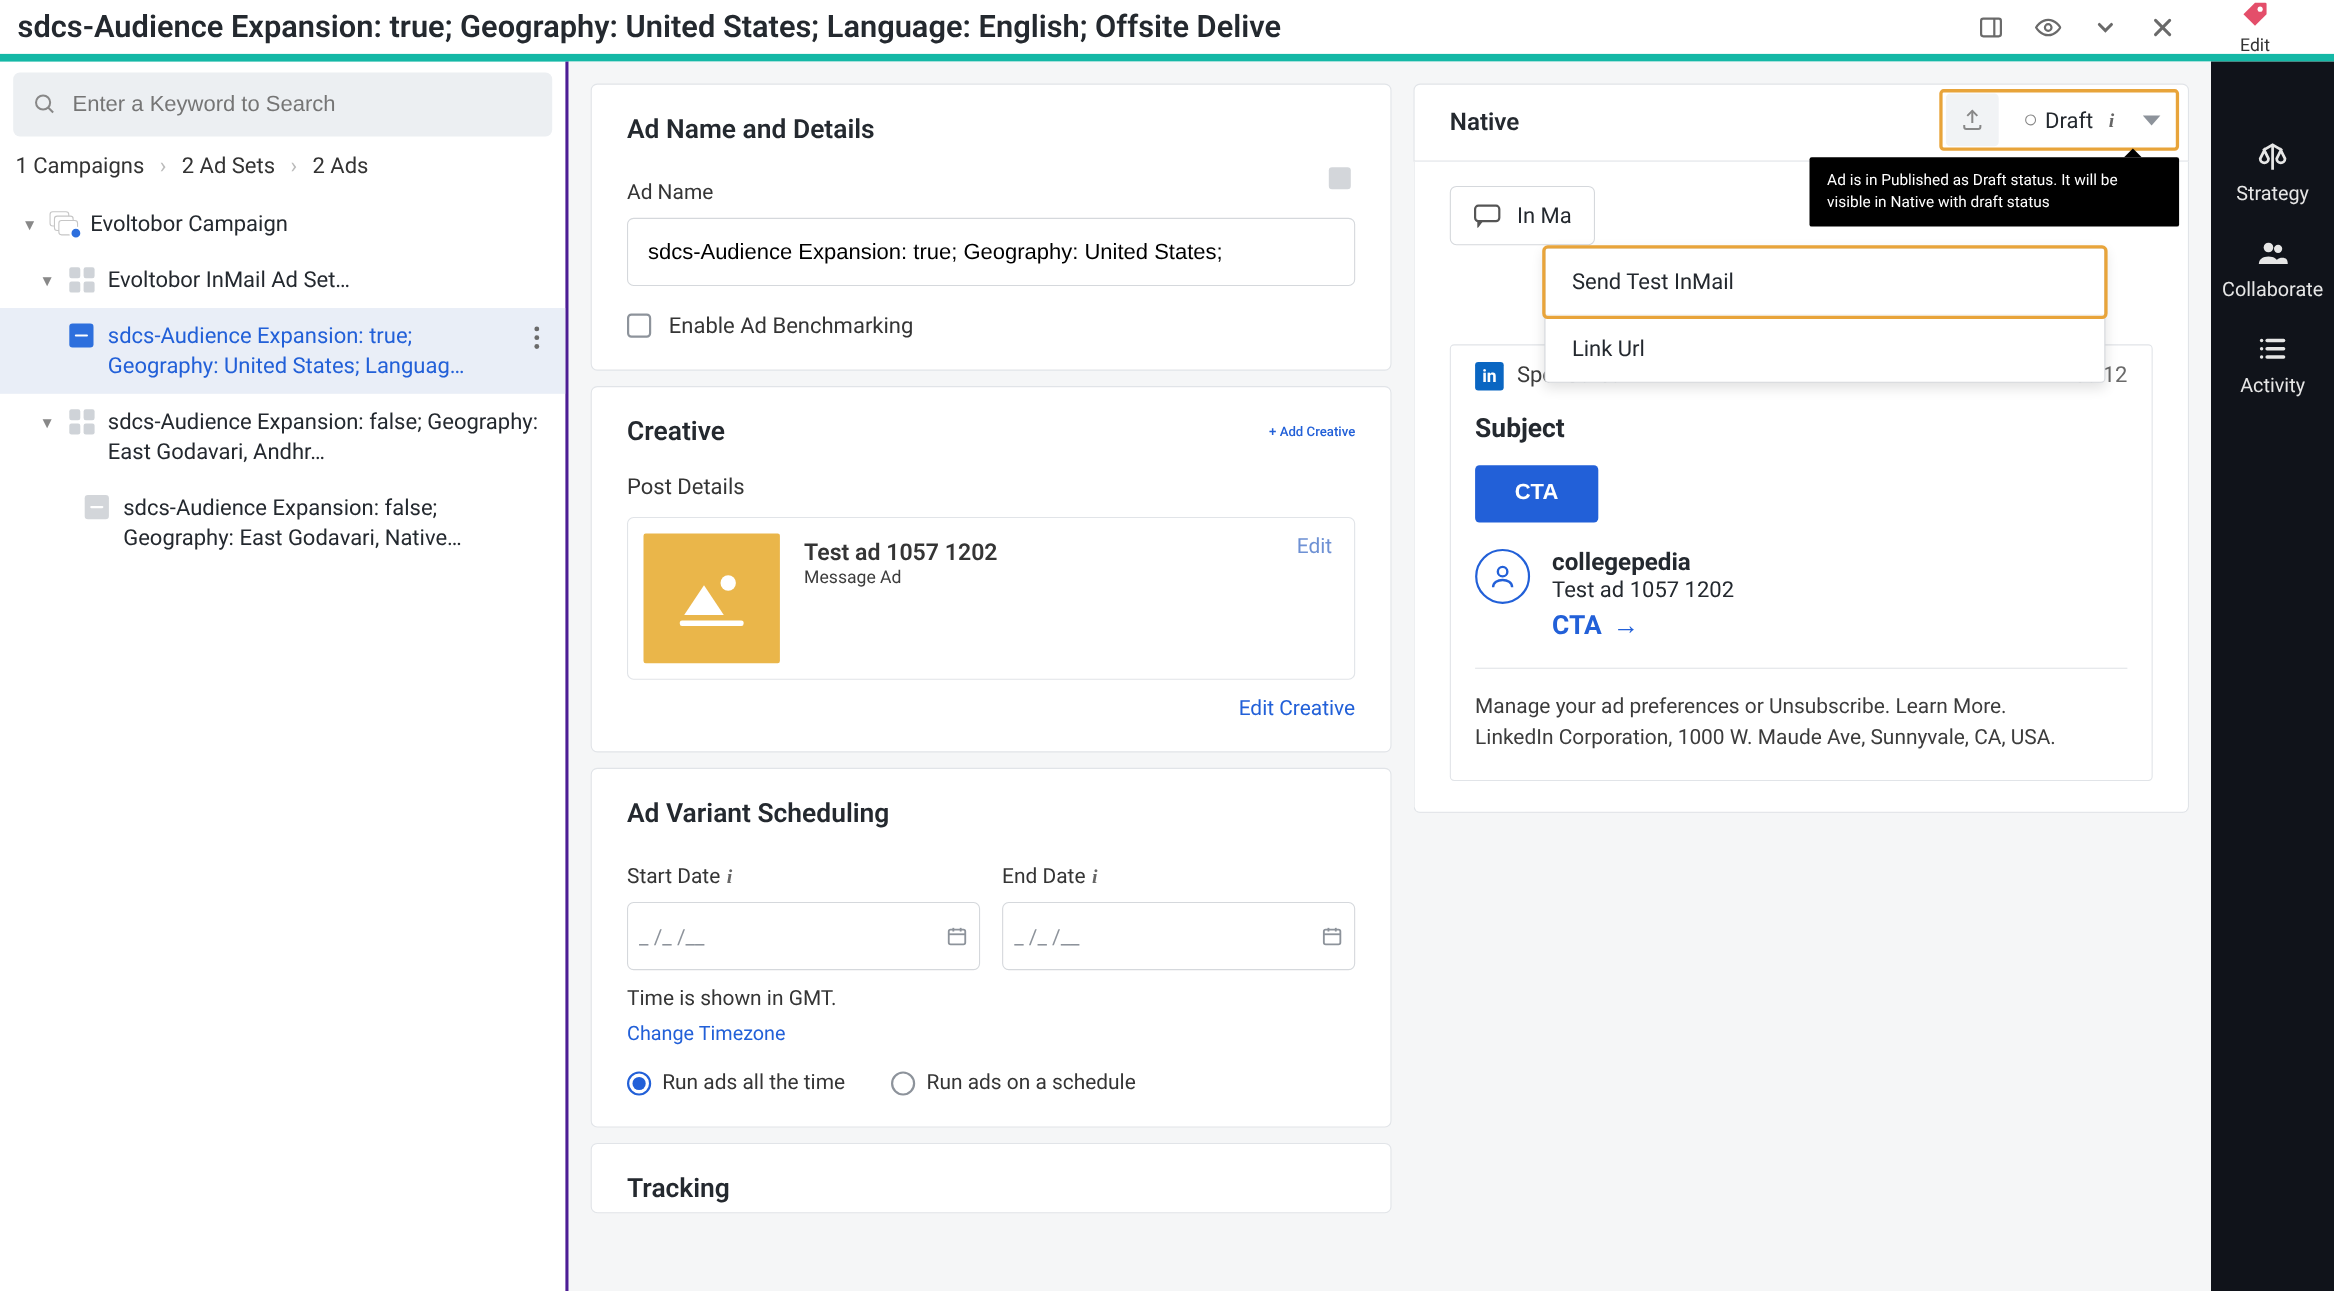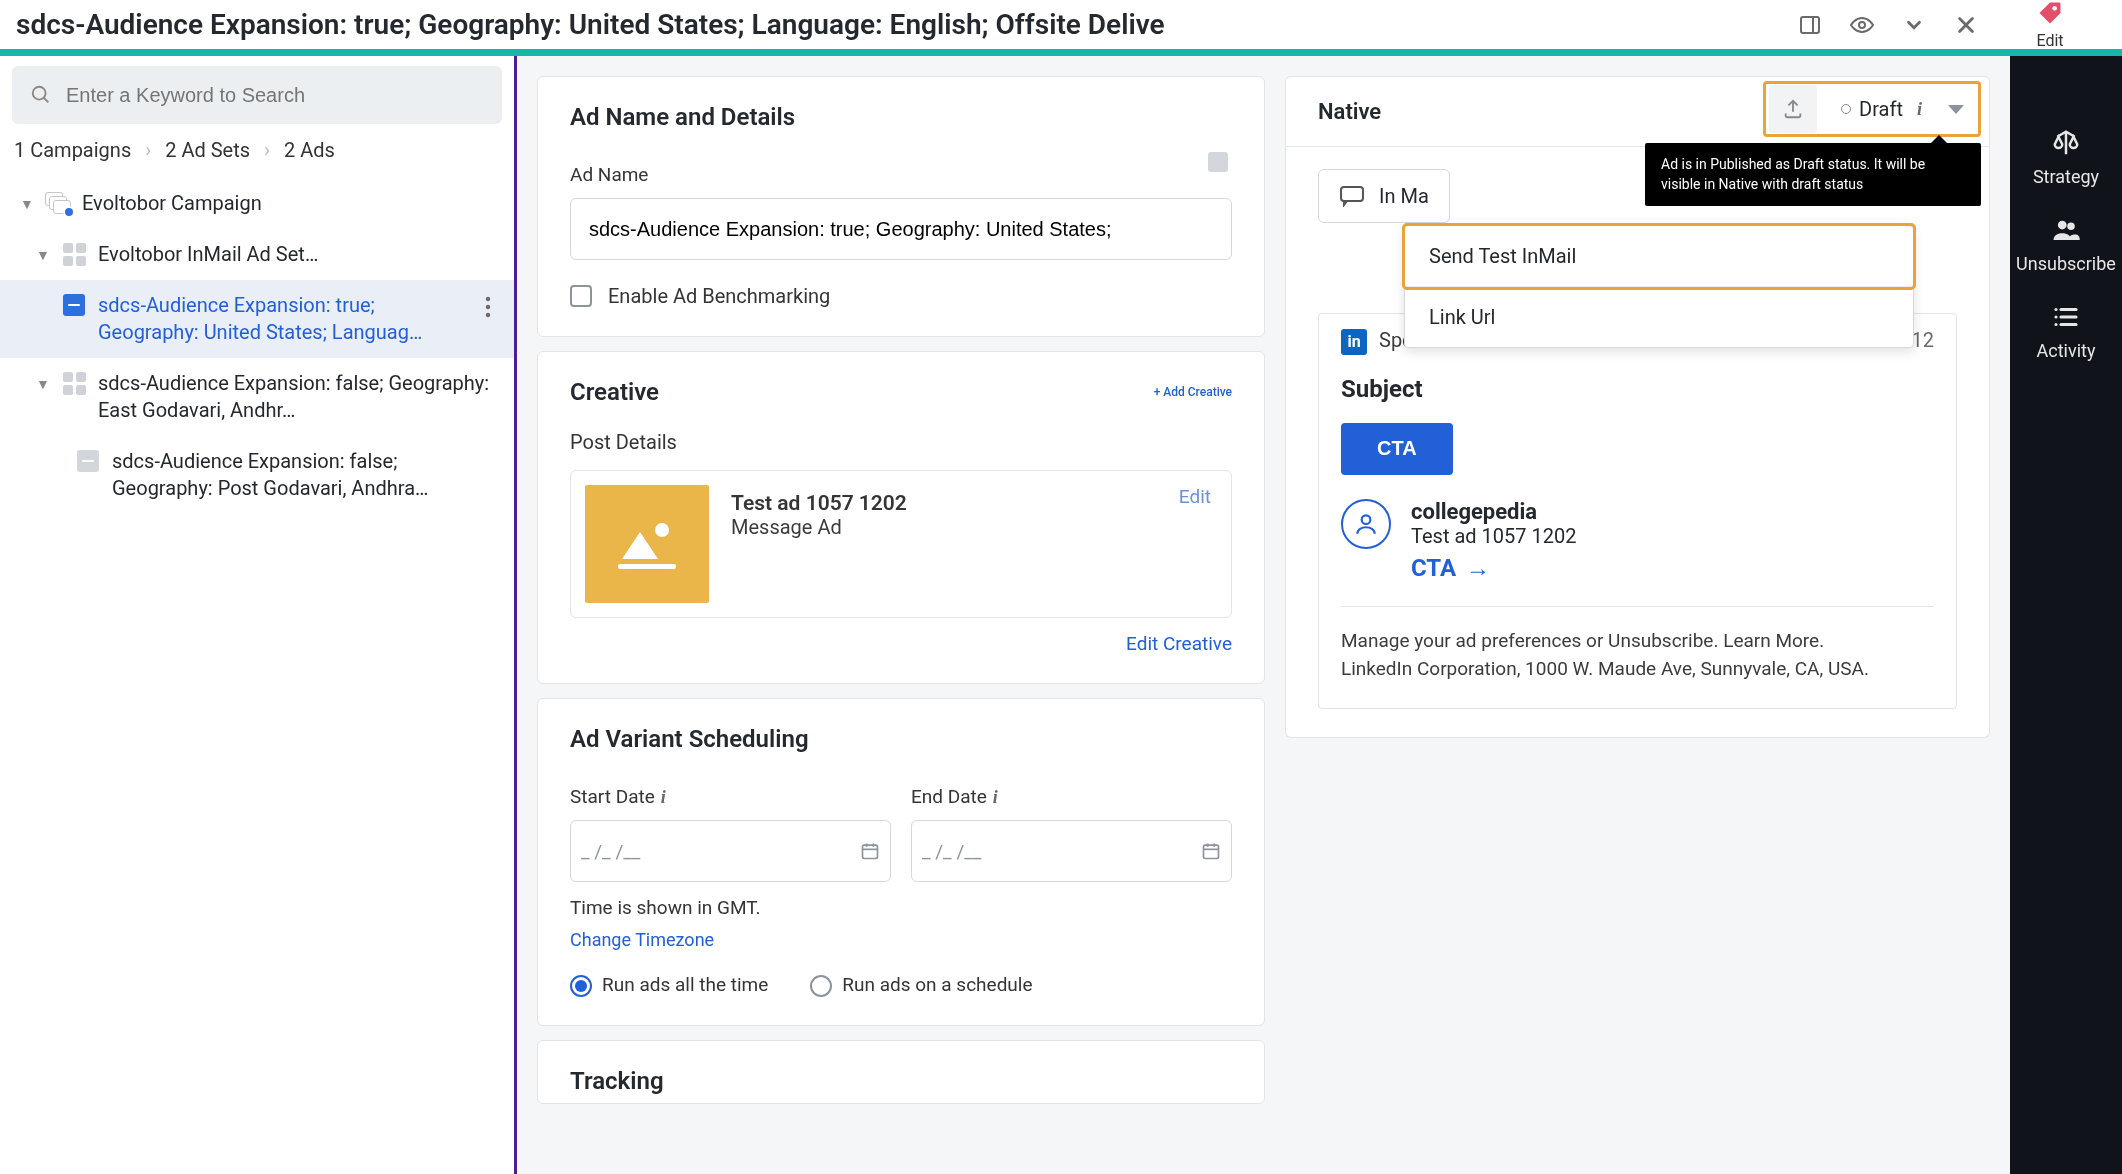--- a/index.html
+++ b/index.html
@@ -236,21 +236,21 @@
               <span></span>
               <span></span>
             </span>
           </span>
         <span class="row-label">sdcs-Audience Expansion: false; Geography: East Godavari, Andhr…</span>
       </div>
       <div class="tree-row lvl4">
         <span class="row-icon">
             <span class="ad-icon grey"></span>
           </span>
-        <span class="row-label">sdcs-Audience Expansion: false; Geography: Post Godavari, Andhra…</span>
+        <span class="row-label">sdcs-Audience Expansion: false; Geography: East Godavari, Native…</span>
       </div>
     </div>
   </div>
 
   <div class="main-col">
 
     <div class="card-col">
 
       <div class="card">
         <div class="card-head">
@@ -277,21 +277,21 @@
           <div class="post-tile">
             <div class="post-img">
               <svg width="70" height="60" viewBox="0 0 70 60" fill="#fff">
                   <polygon points="10,45 28,18 46,45"></polygon>
                   <circle cx="50" cy="16" r="7"></circle>
                   <rect x="6" y="50" width="58" height="5" rx="2"></rect>
                 </svg>
             </div>
             <div style="flex:1; padding-top:6px;">
               <div style="font-size:21px; font-weight:600;">Test ad 1057 1202</div>
-              <div style="font-size:20px; color:#3c3c3c;">Message Ad</div>
+              <div style="font-size:16px; color:#3c3c3c;">Message Ad</div>
             </div>
             <span class="edit-link">Edit</span>
           </div>
           <div class="edit-creative">Edit Creative</div>
         </div>
       </div>
 
       <div class="card">
         <div class="card-head">
             <span>Ad Variant Scheduling</span>
@@ -431,21 +431,21 @@
     </div>
     <div class="rail-item">
       <span class="rail-icon">
         <svg width="30" height="30" viewBox="0 0 24 24" fill="#e6e6e6">
             <circle cx="9" cy="8" r="3.5"></circle>
             <circle cx="16" cy="9" r="3"></circle>
             <path d="M2 20c0-3.5 3-5.5 7-5.5s7 2 7 5.5" fill="#e6e6e6"></path>
             <path d="M14 20c0-2.8 2-4.5 5-4.5s4 1.5 4 4.5" fill="#e6e6e6"></path>
           </svg>
       </span>
-      <span>Unsubscribe</span>
+      <span>Collaborate</span>
     </div>
     <div class="rail-item">
       <span class="rail-icon">
         <svg width="30" height="30" viewBox="0 0 24 24" fill="none" stroke="#e6e6e6" stroke-width="2.5" stroke-linecap="round">
             <line x1="4" y1="6" x2="4" y2="6"></line>
             <line x1="8" y1="6" x2="20" y2="6"></line>
             <line x1="4" y1="12" x2="4" y2="12"></line>
             <line x1="8" y1="12" x2="20" y2="12"></line>
             <line x1="4" y1="18" x2="4" y2="18"></line>
             <line x1="8" y1="18" x2="20" y2="18"></line>

